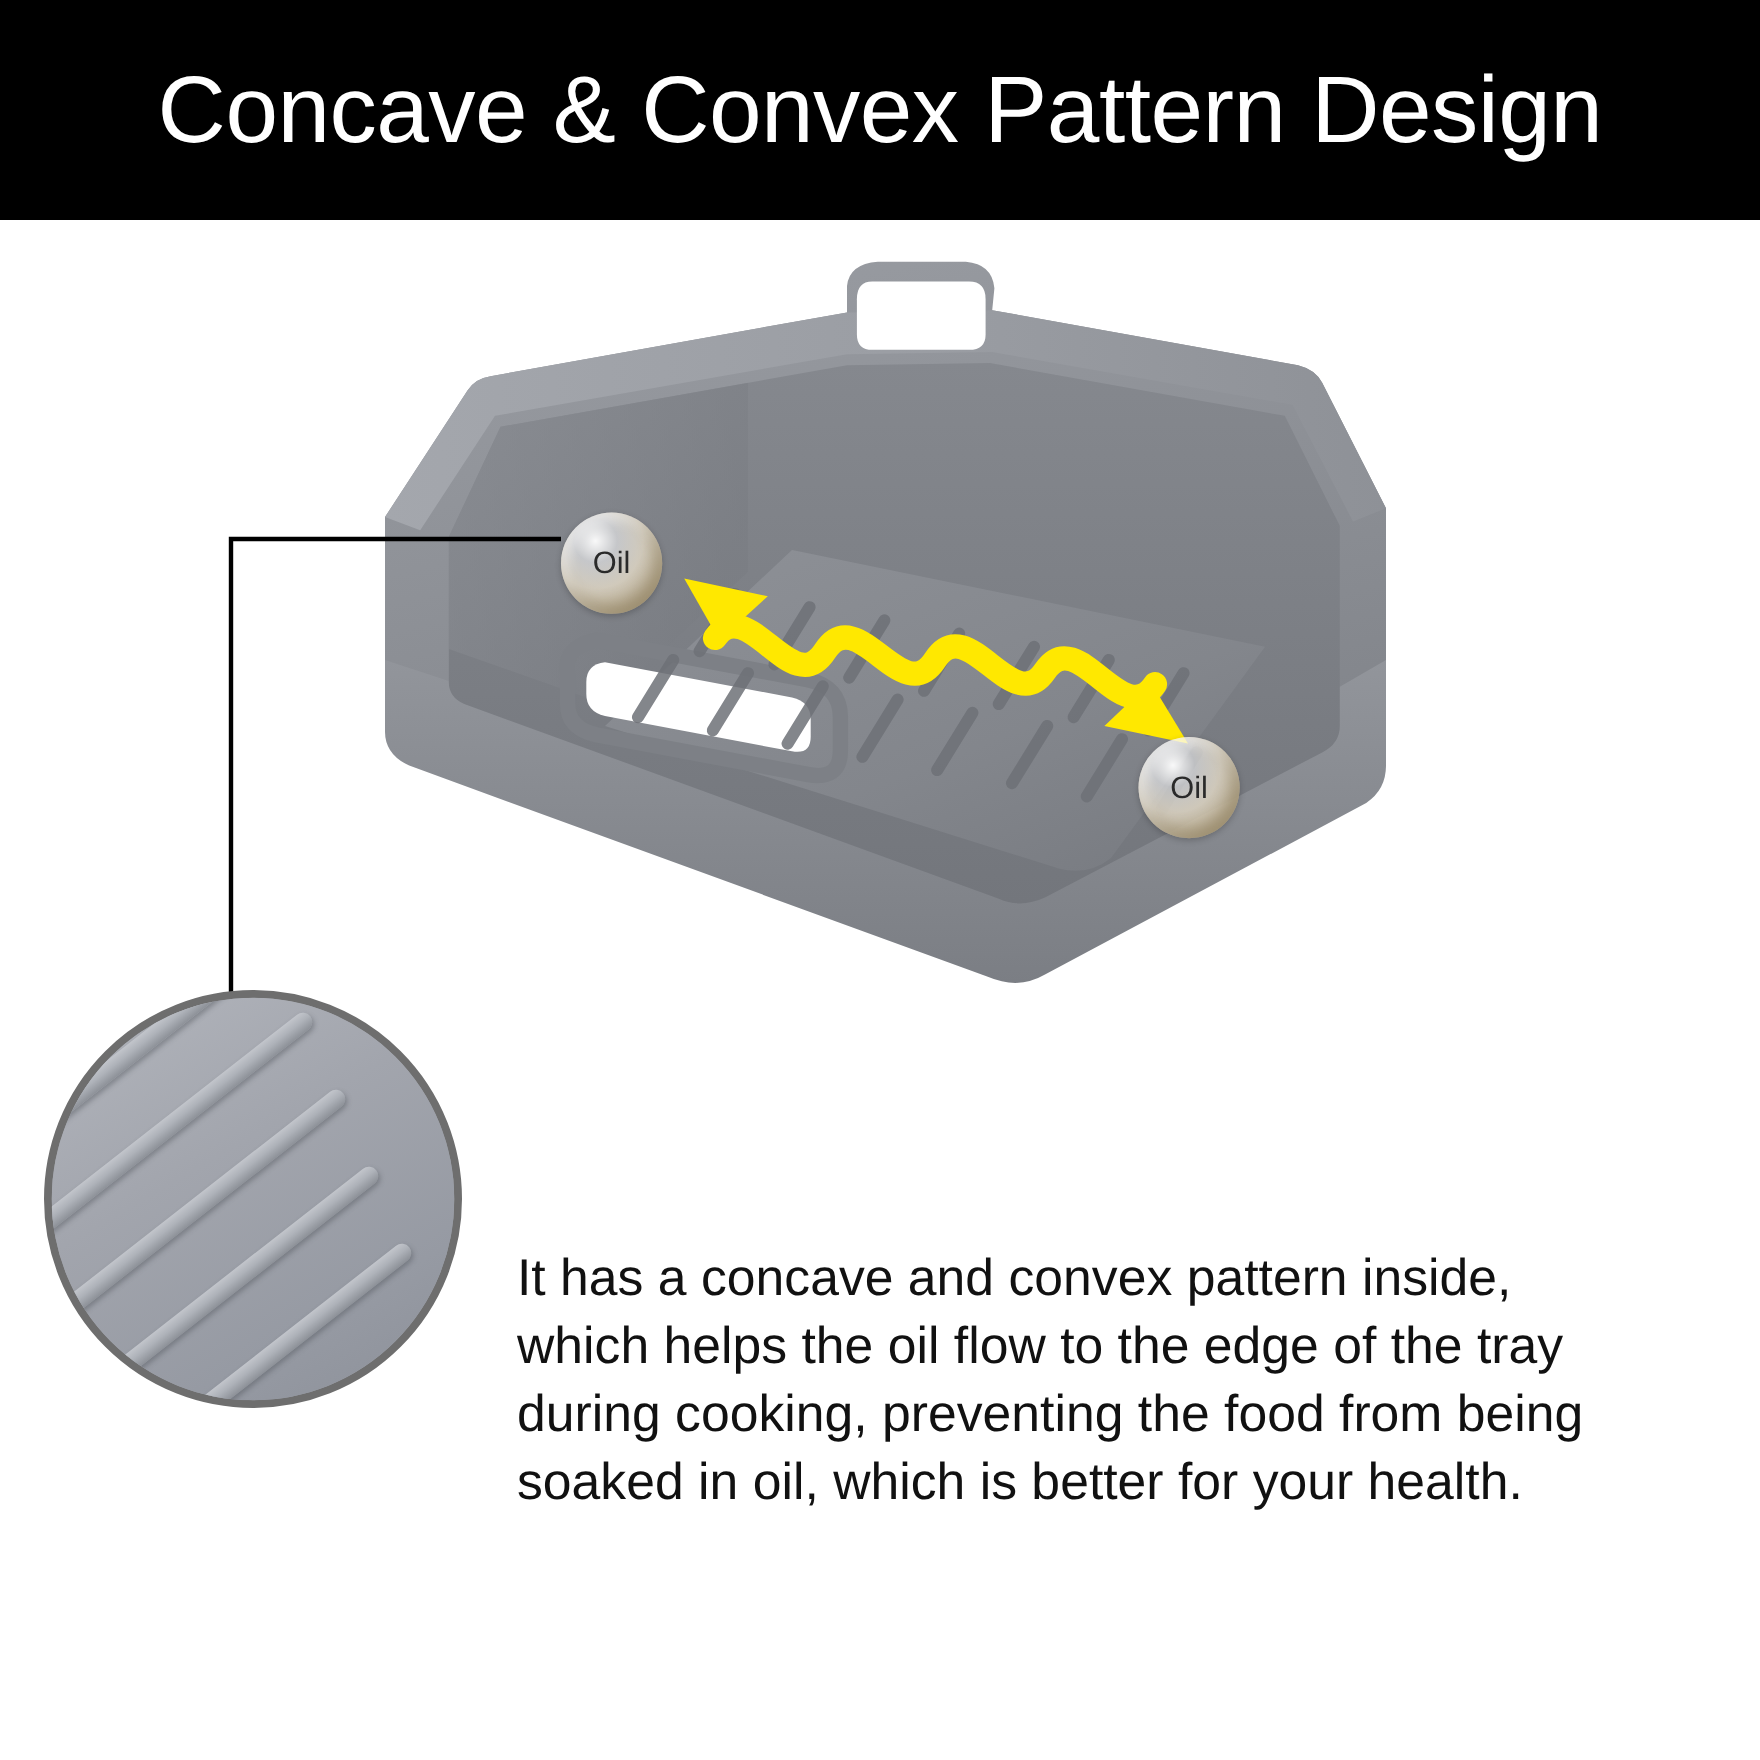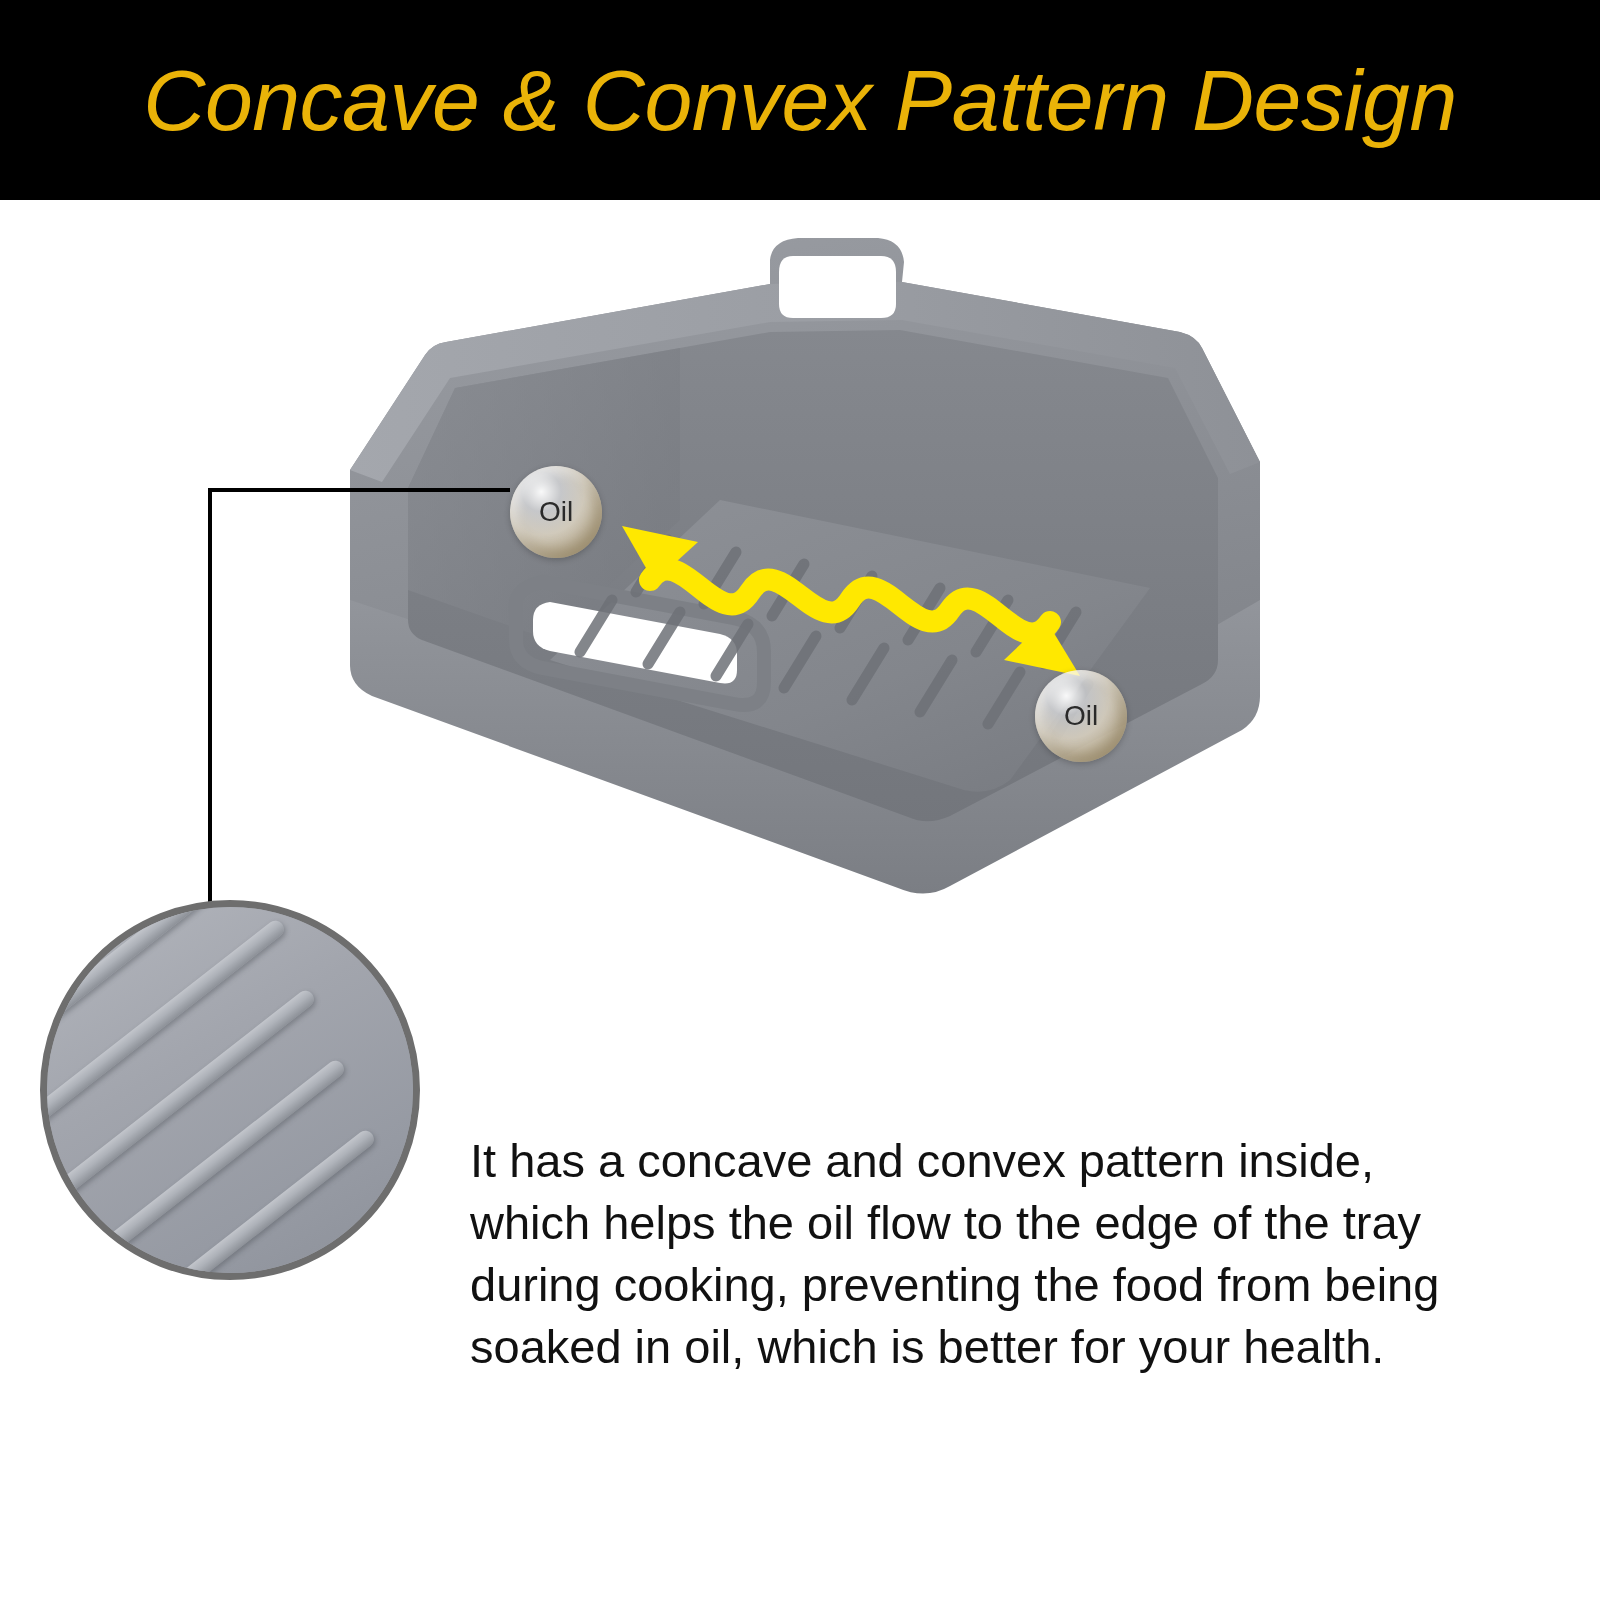--- a/index.html
+++ b/index.html
@@ -21,27 +21,26 @@
     left: 0;
     top: 0;
     width: 1600px;
     height: 200px;
     background: #000000;
     display: flex;
     align-items: center;
     justify-content: center;
   }
   .header-title {
-    color: #eab308;
+    color: #ffffff;
     font-size: 86px;
     line-height: 1;
     letter-spacing: -0.5px;
     font-weight: 400;
     white-space: nowrap;
-    font-style: italic;
   }
 
   
   .illustration {
     position: absolute;
     left: 0;
     top: 200px;
     width: 1600px;
     height: 1400px;
     padding-left: 44px;

